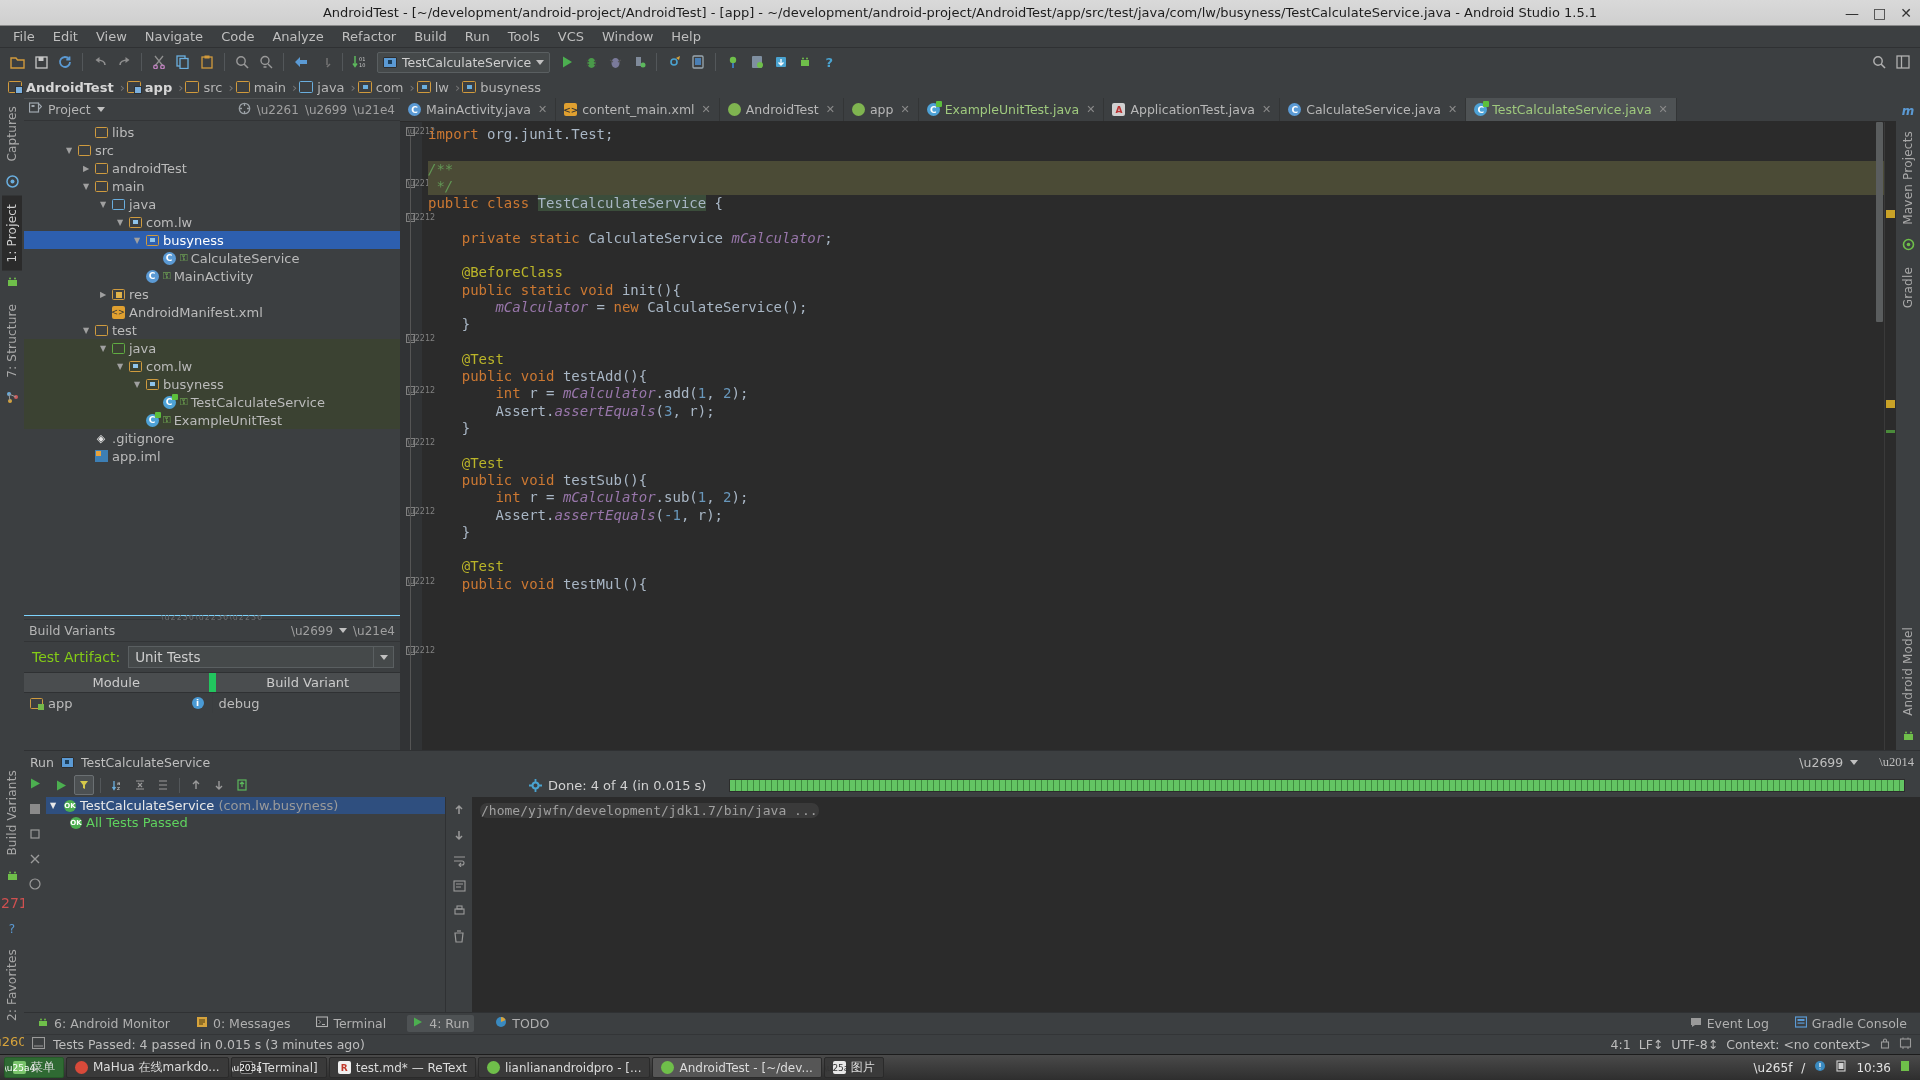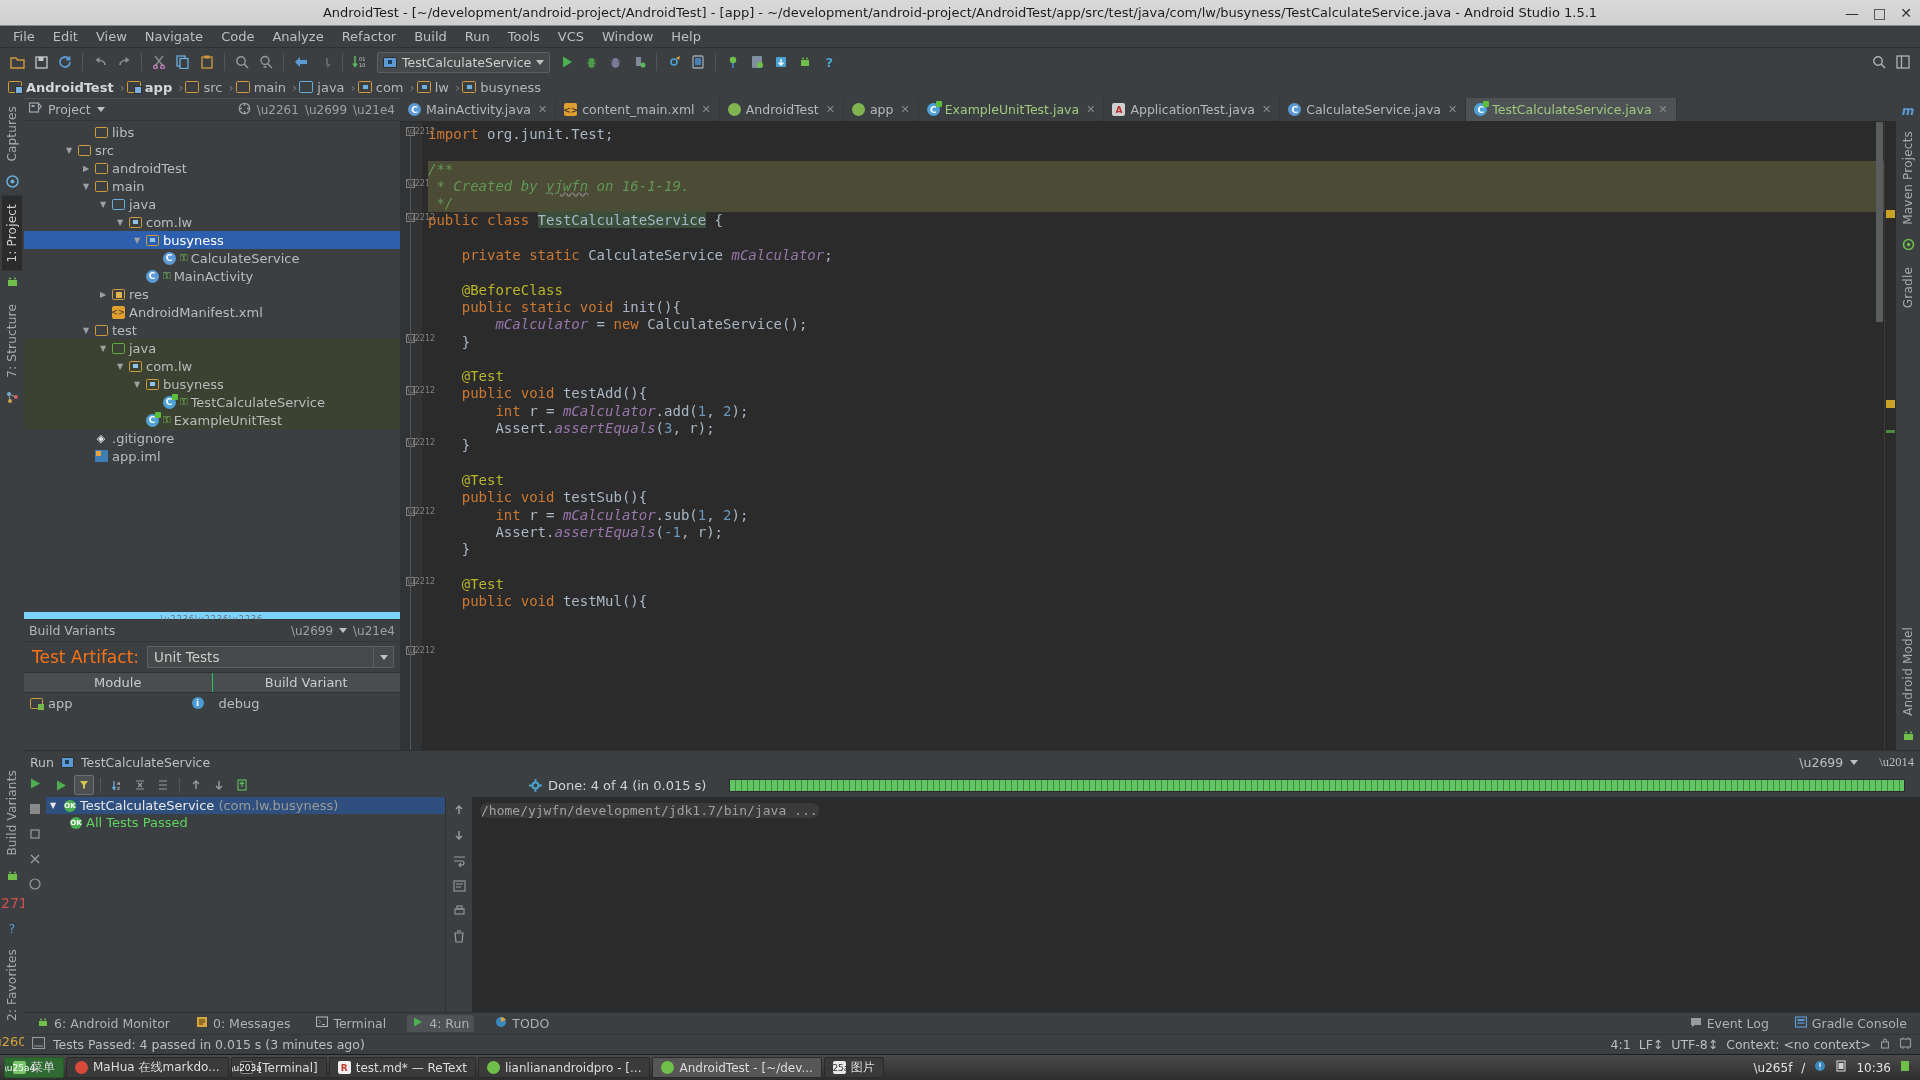--- a/index.html
+++ b/index.html
@@ -101,37 +101,37 @@
          display: flex; align-items: center; justify-content: center; font-weight: bold; }
   .cls.test { background: #4ea2d6; position: relative; }
   .cls.test::after { content:''; position:absolute; right:-2px; top:-2px; width:6px; height:6px; background:#5cbf3c; border-radius:1px; }
   .lockic { font-size: 10px; color: #7ec45a; margin-right: 3px; }
   .xmlic { width: 13px; height: 13px; background: #e0a030; border-radius: 2px; color: #333; font-size: 8px;
            display: flex; align-items: center; justify-content: center; }
   .gitic { width: 13px; height: 13px; color: #e6e6e6; font-size: 11px; display: flex; align-items: center; justify-content: center; }
   .imlic { width: 13px; height: 12px; background: #3d7fb5; position: relative; }
   .imlic::after { content:''; position:absolute; left:1px; top:1px; width:5px; height:5px; background:#e8a33d; }
 
-  .tsplit { height: 5px; background: #3c3f41; border-top: 7px solid #7dd3fc; border-bottom: 1px solid #323436;
+  .tsplit { height: 5px; background: #3c3f41; border-top: 1px solid #7dd3fc; border-bottom: 1px solid #323436;
             display: flex; align-items: center; justify-content: center; color: #6a6d70; font-size: 8px; letter-spacing: 1px; }
 
   
   .bvpanel { height: 130px; display: flex; flex-direction: column; flex: none; background: #3c3f41; }
   .bvbody { flex: 1; background: #3c3f41; display: flex; flex-direction: column; padding: 0; }
   .bvrow1 { display: flex; align-items: center; gap: 8px; padding: 4px 6px 4px 8px; }
-  .bvrow1 label { font-size: 17px; color: #f97316; }
+  .bvrow1 label { font-size: 14px; color: #84cc16; }
   .combo {
     flex: 1; height: 22px; background: #45494a; border: 1px solid #5a5f61; display: flex; align-items: center;
     padding: 0 6px; font-size: 13.5px; color: #cfcfcf; position: relative;
   }
   .combo .arrow { position: absolute; right: 0; top: 0; bottom: 0; width: 20px; border-left: 1px solid #5a5f61;
                   display: flex; align-items: center; justify-content: center; background: #45494a; }
   .bvtable { flex: 1; display: flex; flex-direction: column; border-top: 1px solid #2f3133; }
   .bvhead { display: flex; height: 20px; background: #4a4d4f; border-bottom: 1px solid #2f3133; }
-  .bvhead div { flex: 1; text-align: center; font-size: 13px; color: #cbcbcb; line-height: 20px; border-right: 1px solid #22c55e; }
+  .bvhead div { flex: 1; text-align: center; font-size: 13px; color: #cbcbcb; line-height: 20px; border-right: 7px solid #22c55e; }
   .bvhead div:last-child { border-right: none; }
   .bvrow { display: flex; height: 20px; }
   .bvcell { flex: 1; display: flex; align-items: center; padding: 0 6px; gap: 5px; font-size: 13px; color: #bcbcbc;
             border-right: 1px solid #3a3d3f; position: relative; }
   .bvcell:last-child { border-right: none; }
   .infoic { width: 12px; height: 12px; border-radius: 50%; background: #4a9ad4; color: #fff; font-size: 9px;
             display: flex; align-items: center; justify-content: center; position: absolute; right: 8px; font-weight: bold; }
   .appic { width: 13px; height: 11px; border: 1.5px solid #cf9b3f; border-radius: 1.5px; position: relative; }
   .appic::after { content:''; position:absolute; right:-2px; bottom:-2px; width:6px; height:6px; background:#74b84a; }
 
@@ -790,21 +790,21 @@
               <div class="gmark" style="top:316px;">\u2212</div>
               <div class="gmark" style="top:385px;">\u2212</div>
               <div class="gmark" style="top:455px;">\u2212</div>
               <div class="gmark" style="top:524px;">\u2212</div>
               <div style="position:absolute;left:10px;top:14px;bottom:0;width:1px;background:#555;"></div>
             </div>
 
             <div class="codearea">
               <pre class="code"><span id="codeblock"><span class="k">import</span> org.junit.Test;
 
-<span class="doccmt-bg"><span class="cm">/**</span></span><span class="doccmt-bg"><span class="cm"> * Created by <span class="sq">yjwfn</span> on 16-1-19.</span></span><span class="doccmt-bg"><span class="cm"> */</span></span><span class="k">public</span> <span class="k">class</span> <span class="cls-hl">TestCalculateService</span> {
+<span class="doccmt-bg"><span class="cm">/**</span></span><span class="doccmt-bg"><span class="cm"> */</span></span><span class="k">public</span> <span class="k">class</span> <span class="cls-hl">TestCalculateService</span> {
 
     <span class="k">private</span> <span class="k">static</span> CalculateService <span class="f">mCalculator</span>;
 
     <span class="an">@BeforeClass</span>
     <span class="k">public</span> <span class="k">static</span> <span class="k">void</span> init(){
         <span class="f">mCalculator</span> = <span class="k">new</span> CalculateService();
     }
 
     <span class="an">@Test</span>
     <span class="k">public</span> <span class="k">void</span> testAdd(){

